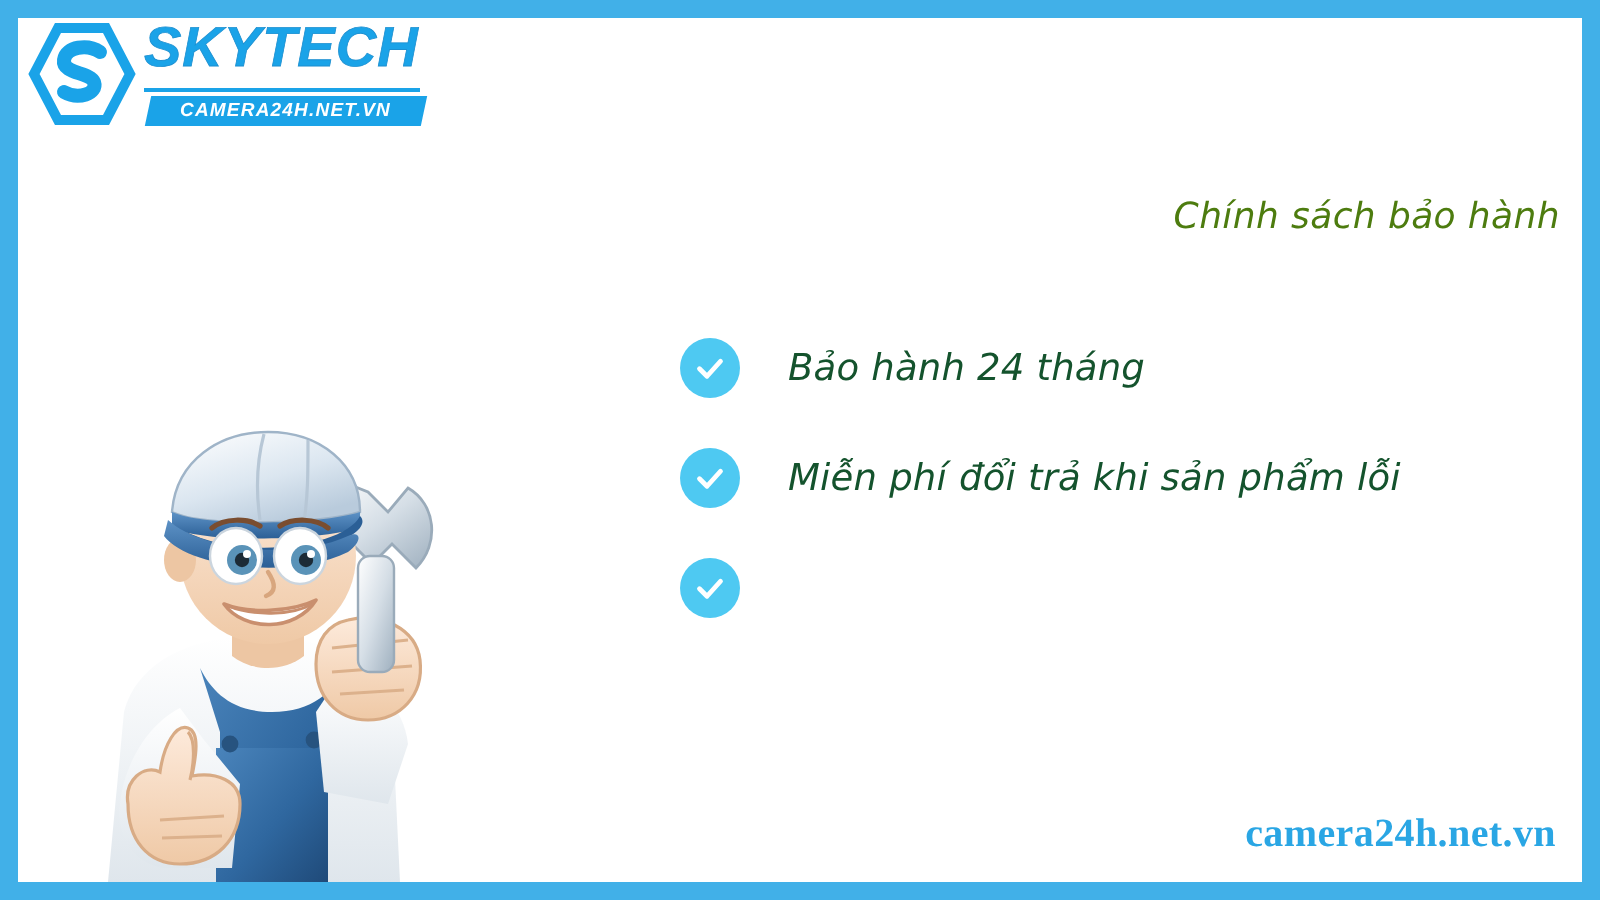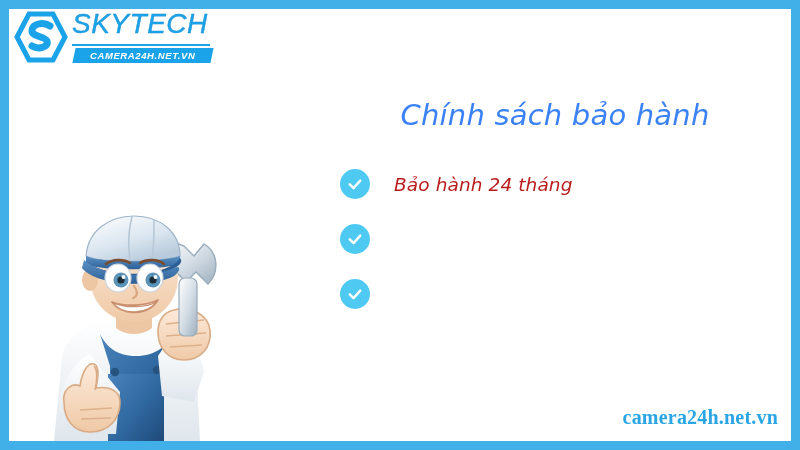--- a/index.html
+++ b/index.html
@@ -49,21 +49,21 @@
     height: 54px;
   }
   .logo-text-wrap {
     position: absolute;
     left: 58px;
     top: 4px;
     width: 142px;
   }
   .logo-word {
     font-family: "Liberation Sans", sans-serif;
-    font-weight: normal;
+    font-weight: bold;
     font-style: italic;
     font-size: 28px;
     letter-spacing: 0.5px;
     color: #1aa3e8;
     line-height: 1;
     margin: 0;
     -webkit-text-stroke: 0.4px #1d8fd0;
   }
   .logo-sub-kt {
     position: absolute;
@@ -107,25 +107,25 @@
     color: #ffffff;
     white-space: nowrap;
   }
 
   
   .headline {
     position: absolute;
     left: 330px;
     top: 98px;
     width: 450px;
-    text-align: center;
+    text-align: right;
     font-family: "DejaVu Sans", sans-serif;
     font-style: italic;
-    font-size: 29px;
-    color: #3b82f6;
+    font-size: 18px;
+    color: #4d7c0f;
     letter-spacing: 0.2px;
     white-space: nowrap;
   }
 
   
   .feature-list {
     position: absolute;
     left: 340px;
     top: 166px;
     width: 440px;
@@ -148,21 +148,21 @@
     display: flex;
     align-items: center;
     justify-content: center;
     margin-right: 24px;
   }
   .check-badge svg { display: block; }
   .feature-text {
     font-family: "DejaVu Sans", sans-serif;
     font-style: italic;
     font-size: 18.5px;
-    color: #b91c1c;
+    color: #14532d;
     white-space: nowrap;
     letter-spacing: 0.1px;
   }
 
   
   .watermark {
     position: absolute;
     right: 22px;
     bottom: 21px;
     font-family: "Liberation Serif", serif;
@@ -221,20 +221,21 @@
         </svg>
       </span>
       <span class="feature-text">Bảo hành 24 tháng</span>
     </li>
     <li class="feature-item">
       <span class="check-badge">
         <svg viewBox="0 0 24 24" width="18" height="18" aria-hidden="true">
           <path d="M5 12.5 L10 17.5 L19 7.5" fill="none" stroke="#ffffff" stroke-width="3.2" stroke-linecap="round" stroke-linejoin="round"></path>
         </svg>
       </span>
+      <span class="feature-text">Miễn phí đổi trả khi sản phẩm lỗi</span>
     </li>
     <li class="feature-item">
       <span class="check-badge">
         <svg viewBox="0 0 24 24" width="18" height="18" aria-hidden="true">
           <path d="M5 12.5 L10 17.5 L19 7.5" fill="none" stroke="#ffffff" stroke-width="3.2" stroke-linecap="round" stroke-linejoin="round"></path>
         </svg>
       </span>
     </li>
   </ul>
 

